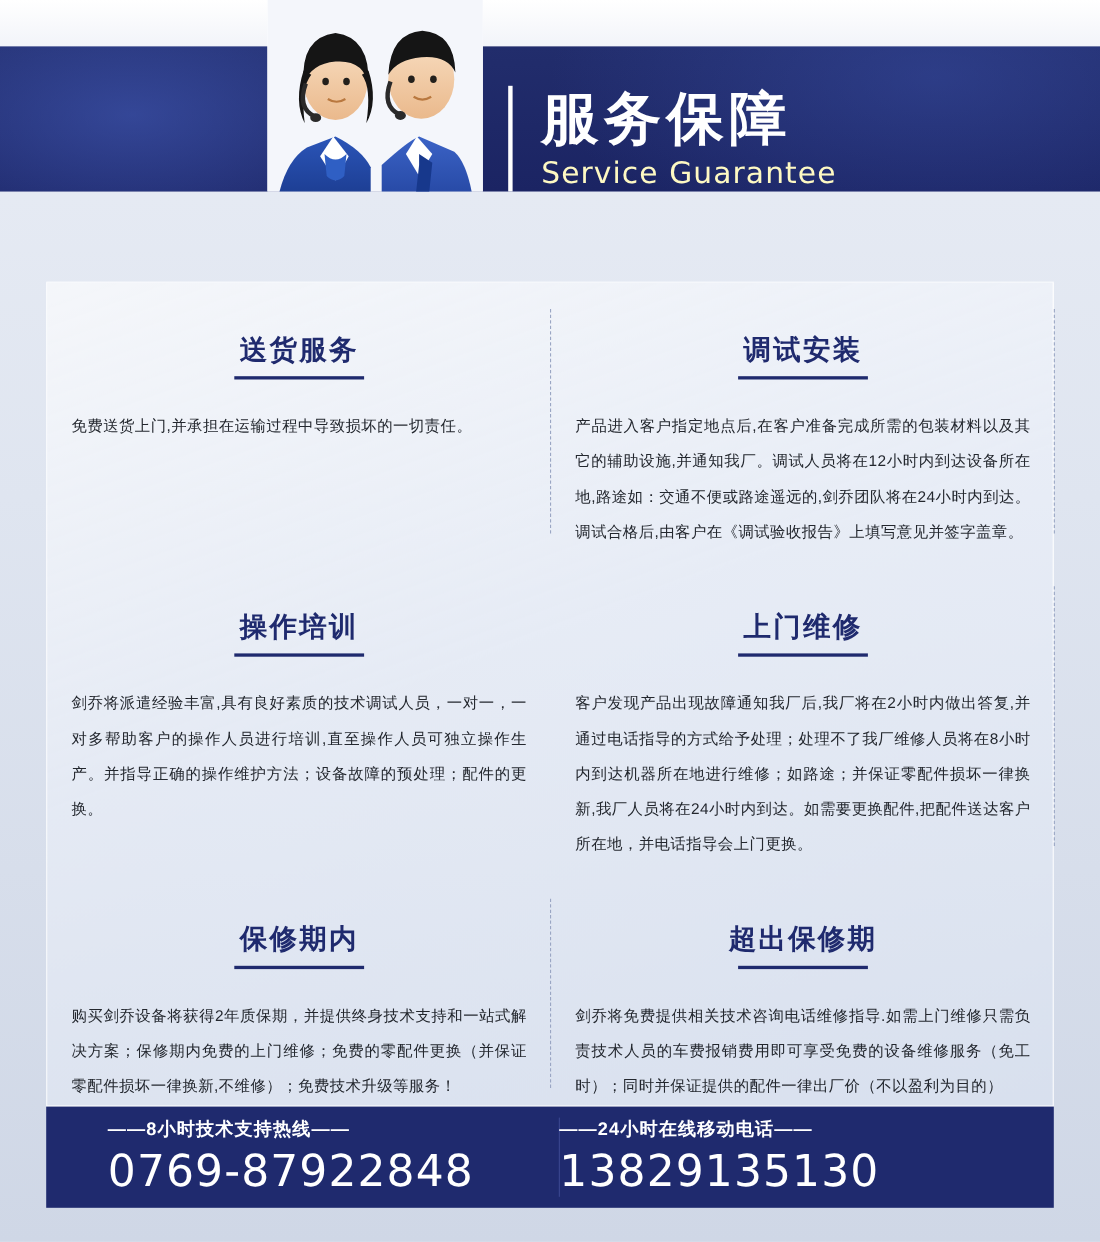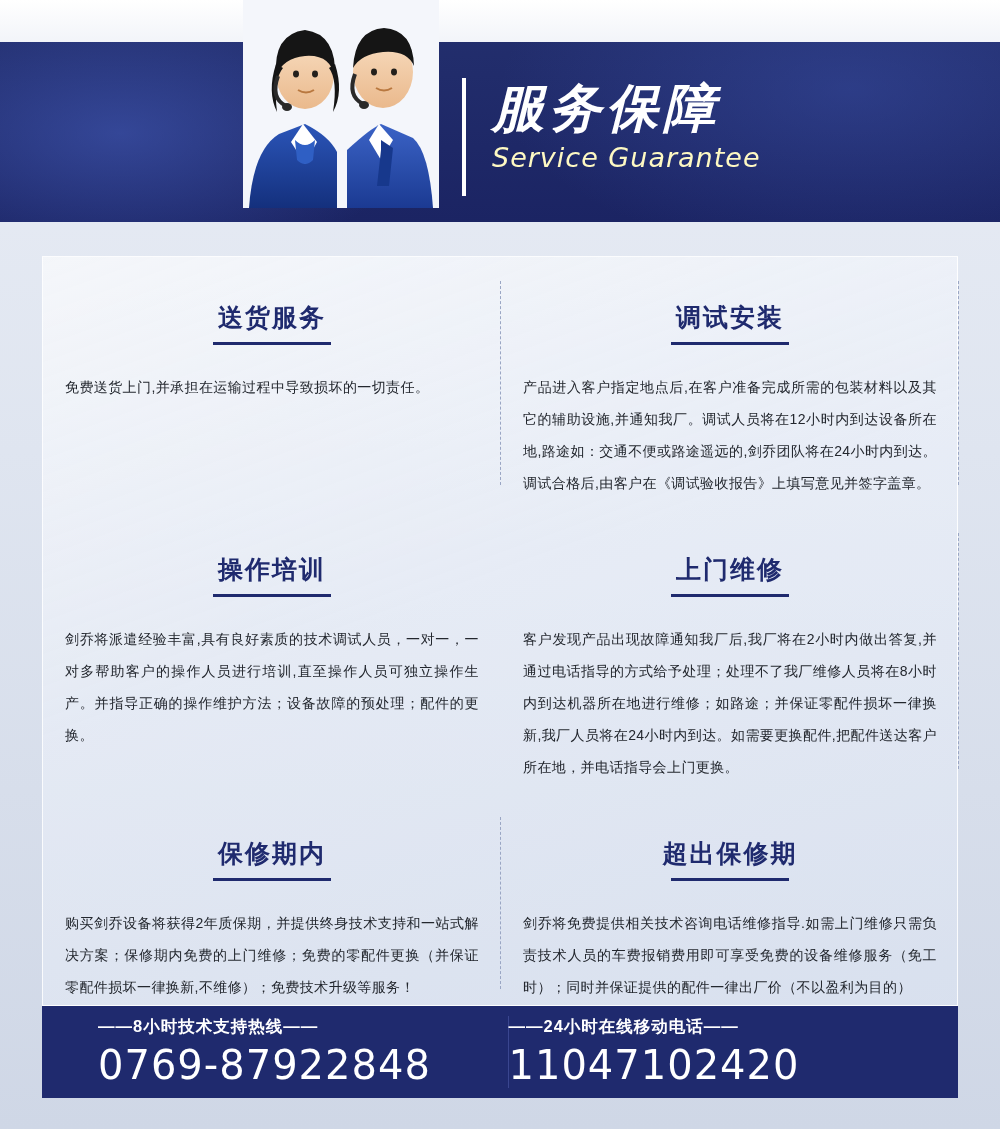--- a/index.html
+++ b/index.html
@@ -14,24 +14,23 @@
     width: 1000px;
     height: 1129px;
     overflow: hidden;
     background: linear-gradient(180deg, #e9edf5 0%, #dfe5f0 40%, #cfd7e6 100%);
   }
 
   
   .header {
     position: relative;
     width: 1000px;
-    height: 222px;
+    height: 174px;
     background: #1f2a6e;
     overflow: hidden;
-    font-style: italic;
   }
   .header-bg-glow {
     position: absolute;
     left: 0; top: 0; right: 0; bottom: 0;
     background:
       radial-gradient(ellipse 420px 200px at 12% 60%, rgba(70,95,190,0.55), rgba(31,42,110,0) 70%),
       radial-gradient(ellipse 500px 240px at 85% 40%, rgba(60,82,170,0.45), rgba(31,42,110,0) 70%),
       linear-gradient(180deg, #24306f 0%, #1b2463 100%);
   }
   .header-topstrip {
@@ -258,18 +257,18 @@
   </div>
 
   <div class="footer">
     <div class="footer-pad-left"></div>
     <div class="footer-col left">
       <div class="footer-label">——8小时技术支持热线——</div>
       <div class="footer-number">0769-87922848</div>
     </div>
     <div class="footer-col">
       <div class="footer-label">——24小时在线移动电话——</div>
-      <div class="footer-number">11047102420</div>
+      <div class="footer-number">13829135130</div>
     </div>
     <div class="footer-pad-right"></div>
   </div>
 
 </div>
 
 </body></html>

